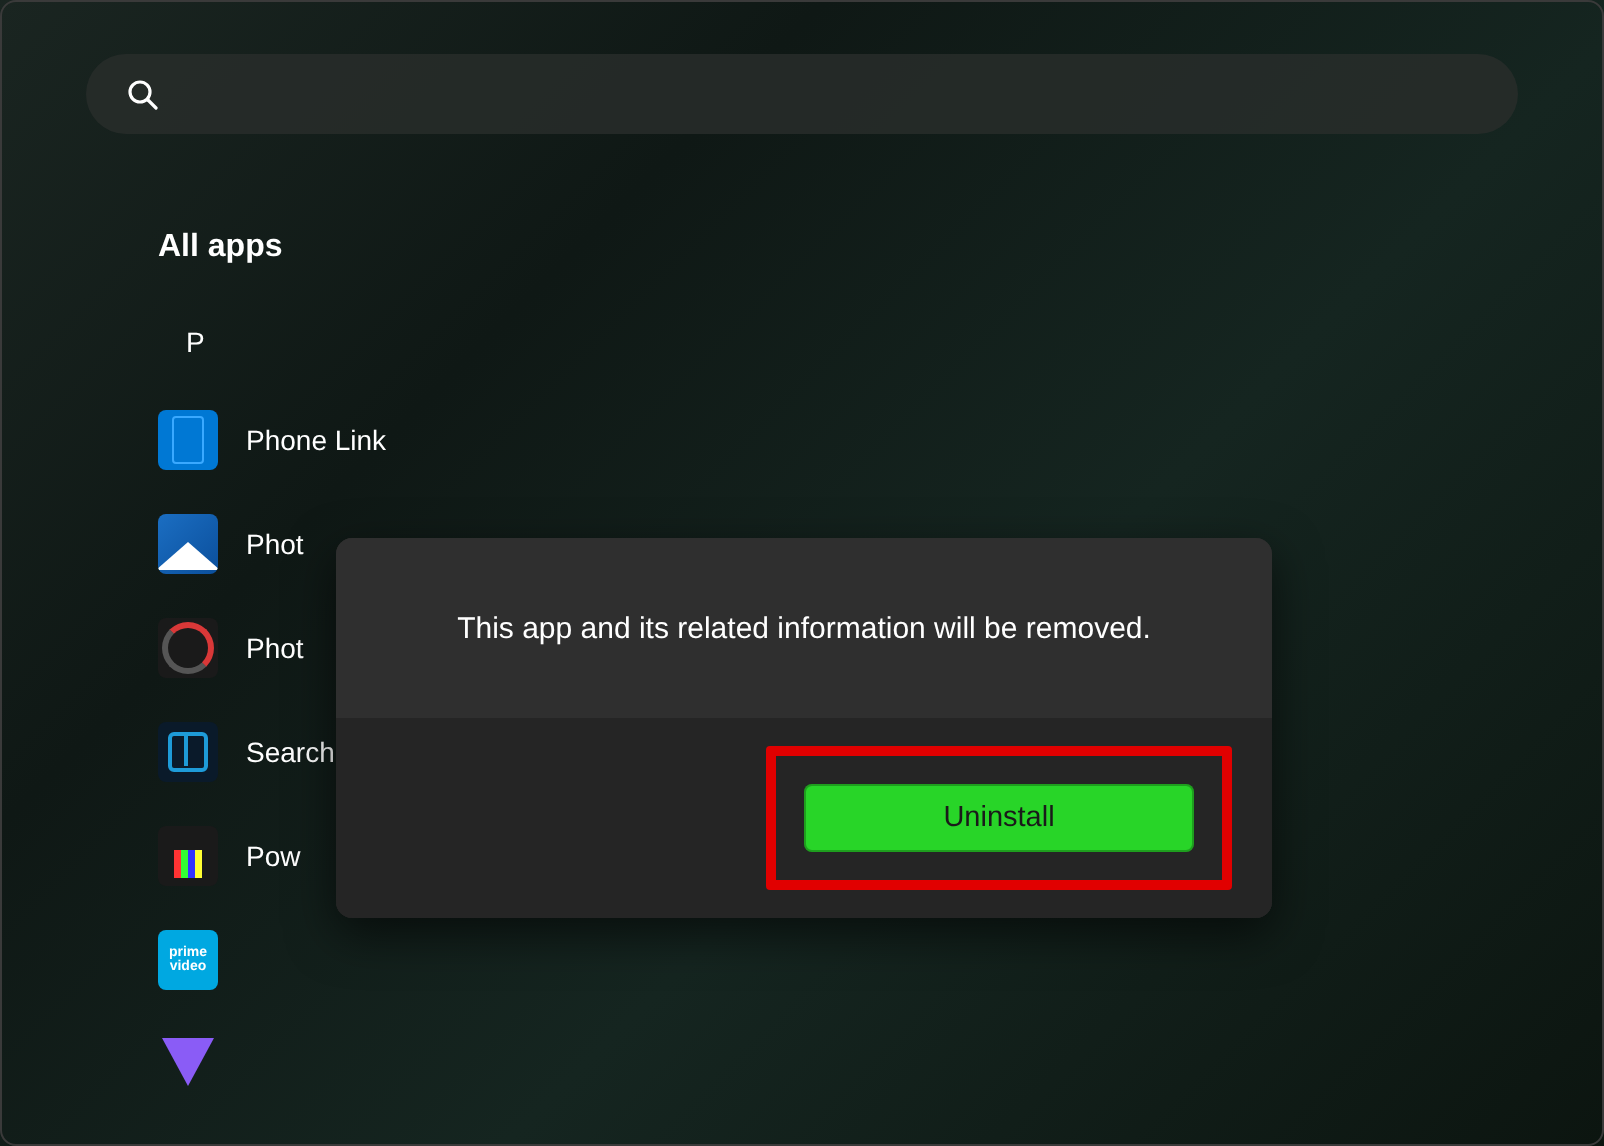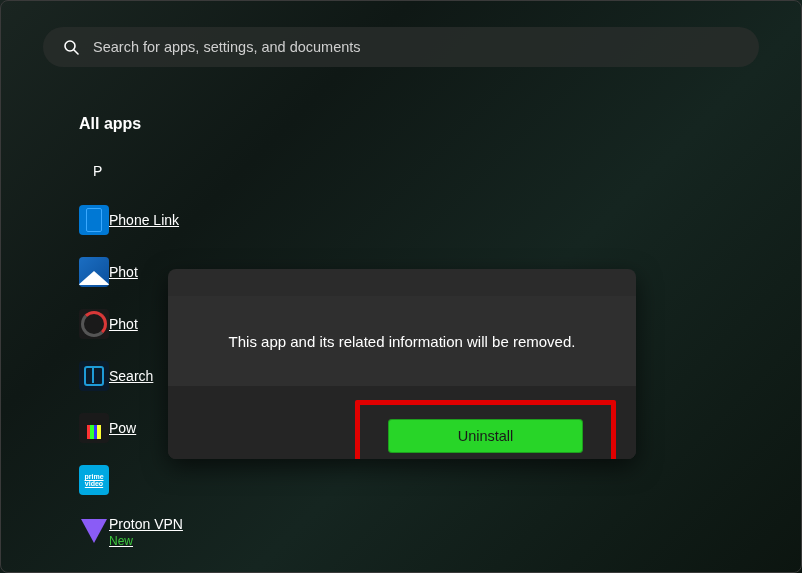--- a/index.html
+++ b/index.html
@@ -71,24 +71,23 @@
     .section-letter {
       font-size: 14px;
       font-weight: 500;
       color: #ffffff;
       margin-left: 14px;
       margin-bottom: 26px;
     }
     .app-item {
       display: flex;
       align-items: center;
-      gap: 0;
+      gap: 14px;
       margin-bottom: 22px;
       height: 30px;
-      text-decoration: underline;
     }
     .app-icon {
       width: 30px;
       height: 30px;
       border-radius: 4px;
       display: flex;
       align-items: center;
       justify-content: center;
       flex-shrink: 0;
     }
@@ -133,38 +132,37 @@
       box-shadow: 0 8px 24px rgba(0,0,0,0.6);
       overflow: hidden;
     }
     .dialog-message-row {
       height: 90px;
       display: flex;
       align-items: center;
       justify-content: center;
       padding: 0 24px;
       background: #2f2f2f;
-      margin-top: 27px;
     }
     .dialog-message {
       font-size: 15px;
       color: #ffffff;
       text-align: center;
     }
     .dialog-action-row {
       height: 100px;
       background: #252525;
       display: flex;
       align-items: center;
       justify-content: flex-end;
       padding-right: 20px;
     }
     .highlight-box {
       border: 5px solid #e10000;
-      padding: 14px 28px;
+      padding: 14px 14px;
       border-radius: 2px;
     }
     .uninstall-button {
       background: #28d528;
       color: #1a1a1a;
       font-size: 14.5px;
       border: none;
       border-radius: 4px;
       width: 195px;
       height: 34px;
@@ -178,21 +176,20 @@
 </head>
 <body>
 
 <div class="search-bar">
   <span class="search-icon-wrap">
     <svg width="16" height="16" viewBox="0 0 16 16">
         <circle cx="7" cy="7" r="5" stroke="#ffffff" stroke-width="1.6" fill="none"></circle>
         <line x1="11" y1="11" x2="15" y2="15" stroke="#ffffff" stroke-width="1.6" stroke-linecap="round"></line>
       </svg>
   </span>
-  <span class="search-placeholder">Search for apps, settings, and documents</span>
 </div>
 
 <div class="header-row">
   <div class="header-title">All apps</div>
 </div>
 
 <div class="app-list">
   <div class="section-letter">P</div>
 
   <div class="app-item">
@@ -221,24 +218,20 @@
   </div>
 
   <div class="app-item">
     <div class="app-icon icon-prime">
       <span class="icon-prime-text">prime<br>video</span>
     </div>
   </div>
 
   <div class="app-item">
     <div class="app-icon icon-proton"></div>
-    <div class="app-text-col">
-      <div class="app-label">Proton VPN</div>
-      <div class="app-sublabel">New</div>
-    </div>
   </div>
 </div>
 
 <div class="dialog">
   <div class="dialog-message-row">
     <div class="dialog-message">This app and its related information will be removed.</div>
   </div>
   <div class="dialog-action-row">
     <div class="highlight-box">
       <button class="uninstall-button">Uninstall</button>

